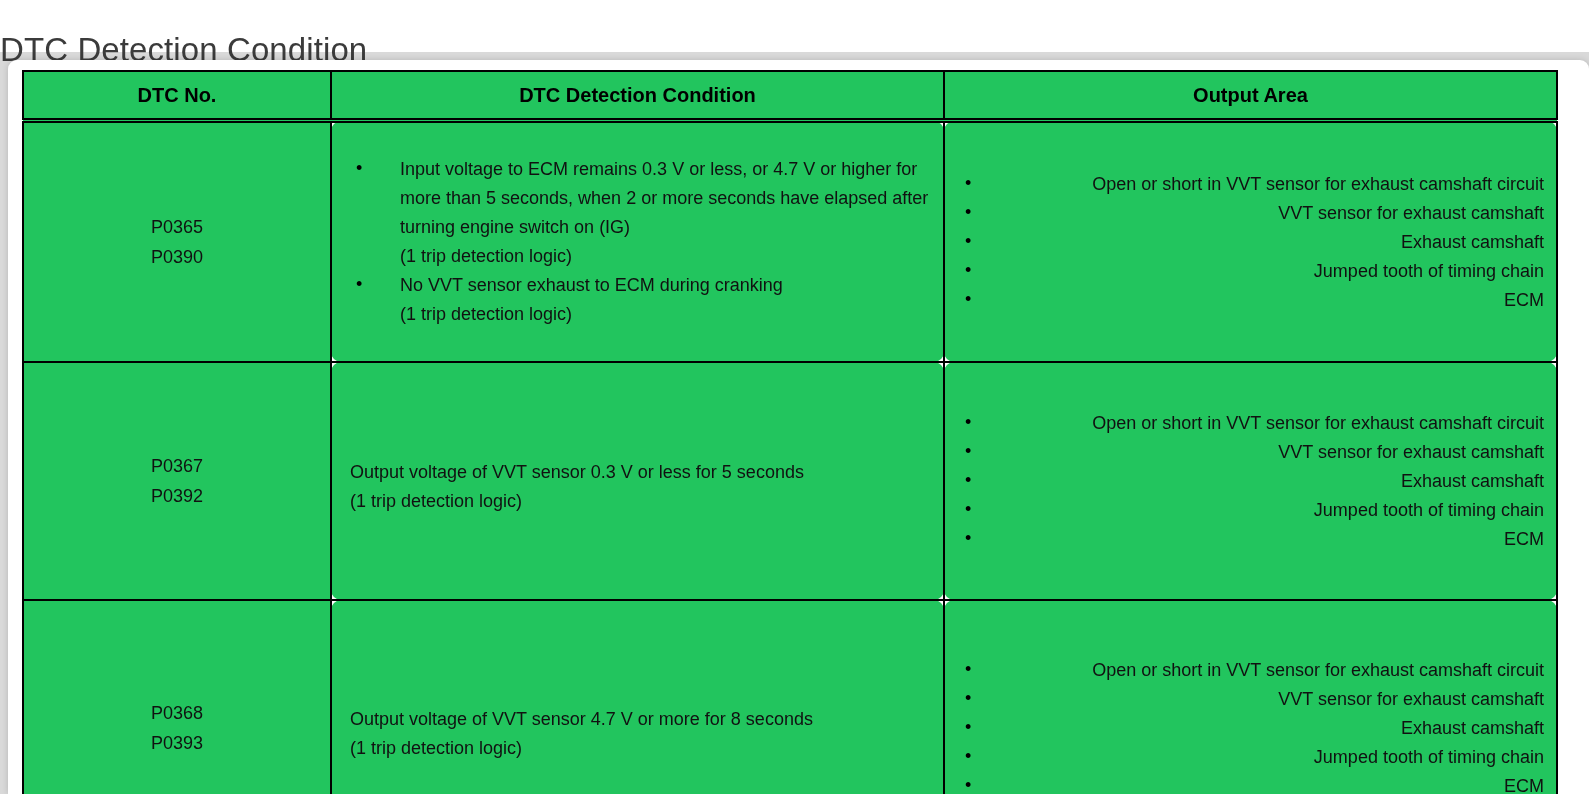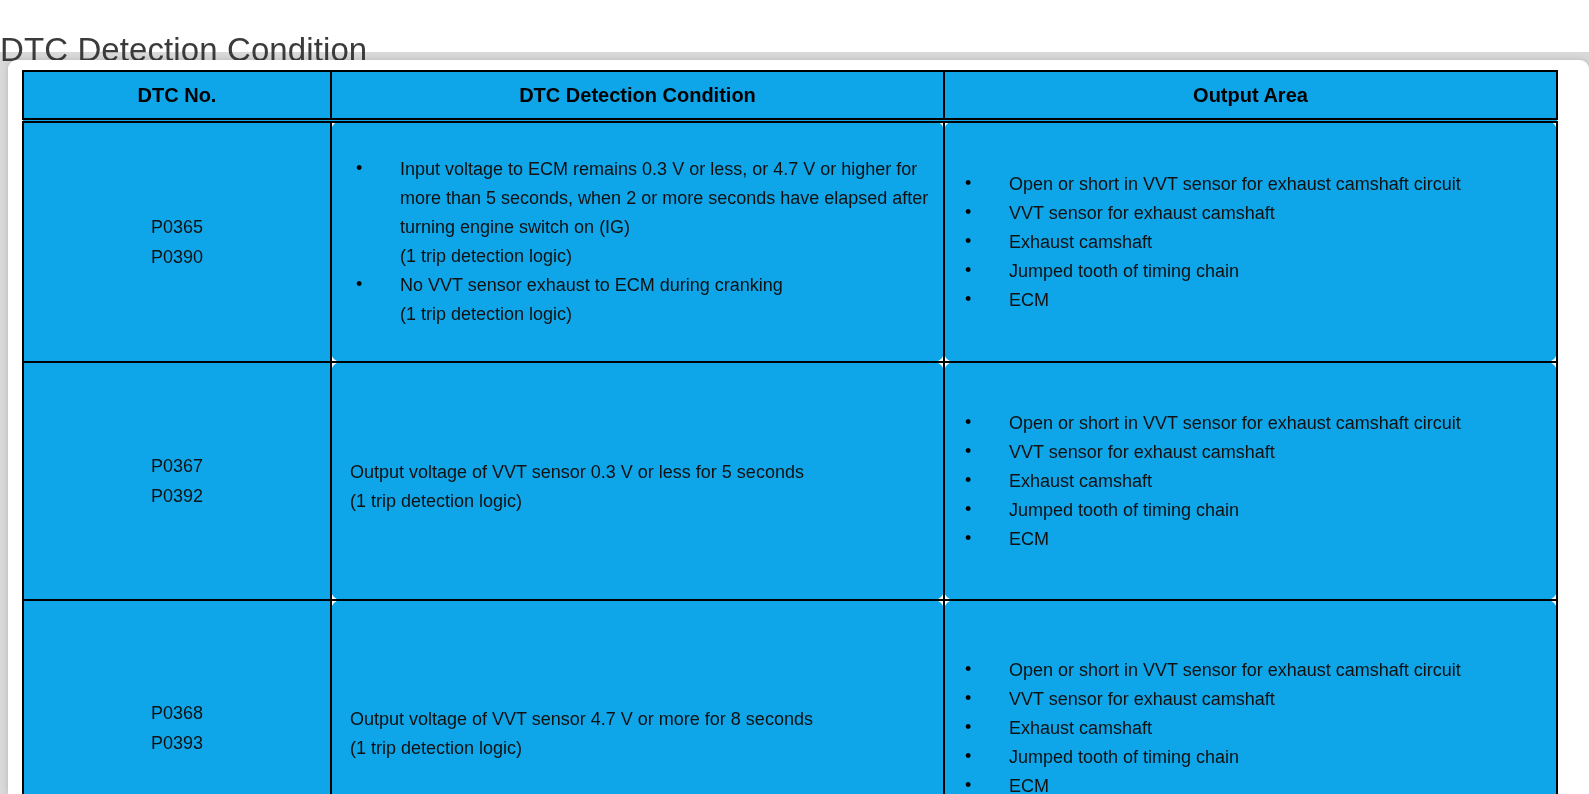--- a/index.html
+++ b/index.html
@@ -63,21 +63,21 @@
     background: #ffffff;
   }
   .dtc-table col.c-dtc    { width: 308px; }
   .dtc-table col.c-cond   { width: 613px; }
   .dtc-table col.c-trouble{ width: 613px; }
 
   .dtc-table th,
   .dtc-table td {
     border: 2px solid #000000;
     vertical-align: middle;
-    background: #0ea5e9;
+    background: #22c55e;
   }
 
   .dtc-table thead th {
     text-align: center;
     font-size: 20px;
     font-weight: bold;
     color: #000000;
     height: 46px;
     padding: 0 6px;
     border-bottom: 5px double #000000;
@@ -130,21 +130,21 @@
     margin-top: 12px;
   }
   .plain-block .line { display: block; }
 
   
   tr.row-1 td { height: 210px; }
   tr.row-2 td { height: 208px; }
   tr.row-3 td { height: 226px; }
 
   .cell-trouble { padding: 14px 12px 14px 8px; }
-  .cell-trouble ul.bullets > li { padding-left: 56px; }
+  .cell-trouble ul.bullets > li { padding-left: 56px; text-align: right; }
   .cell-trouble ul.bullets > li::before { left: 12px; }
 </style>
 </head>
 <body>
 
 <div class="page-gutter"></div>
 
 <h1 class="page-title">DTC Detection Condition</h1>
 
 <div class="content-panel">

